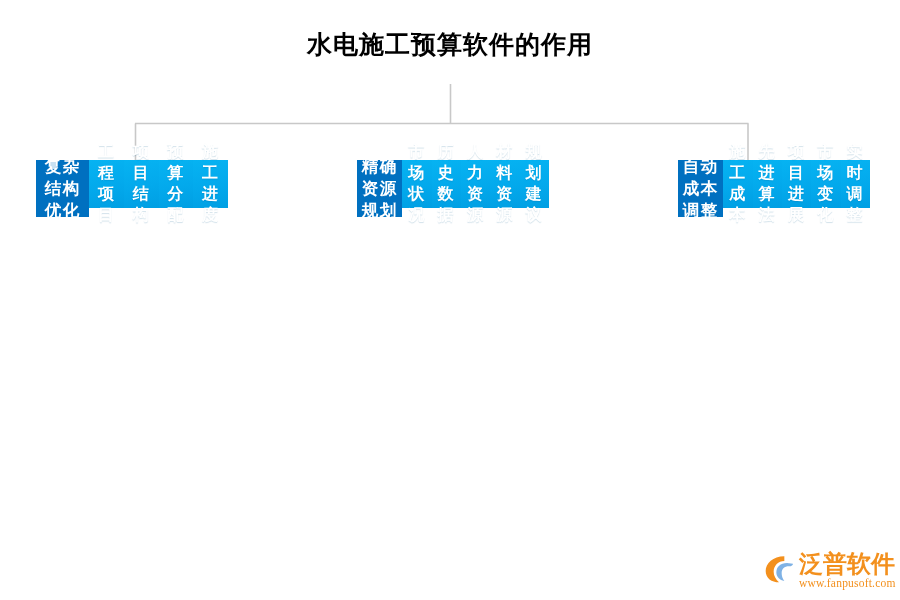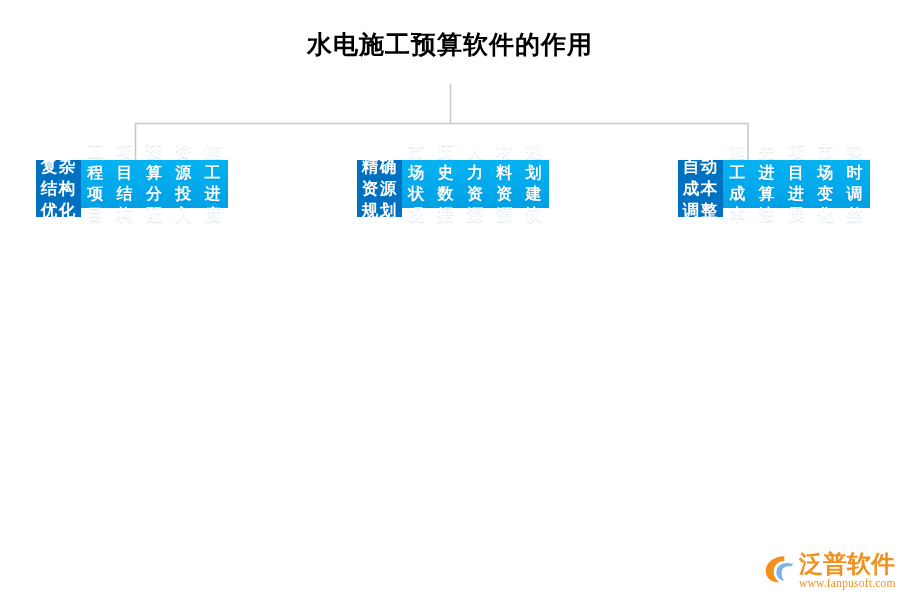--- a/index.html
+++ b/index.html
@@ -176,21 +176,20 @@
     <line x1="748" y1="123.5" x2="748" y2="160" stroke="#c8c8c8" stroke-width="1.6"></line>
   </svg>
 
   <div class="columns">
 
     <div class="column">
       <div class="node header">复杂结构优化</div>
       <div class="node leaf">工程项目</div>
       <div class="node leaf">项目结构</div>
       <div class="node leaf">预算分配</div>
-      <div class="node leaf">资源投入</div>
       <div class="node leaf last">施工进度</div>
     </div>
 
     <div class="column">
       <div class="node header">精确资源规划</div>
       <div class="node leaf">市场状况</div>
       <div class="node leaf">历史数据</div>
       <div class="node leaf">人力资源</div>
       <div class="node leaf">材料资源</div>
       <div class="node leaf last">规划建议</div>

